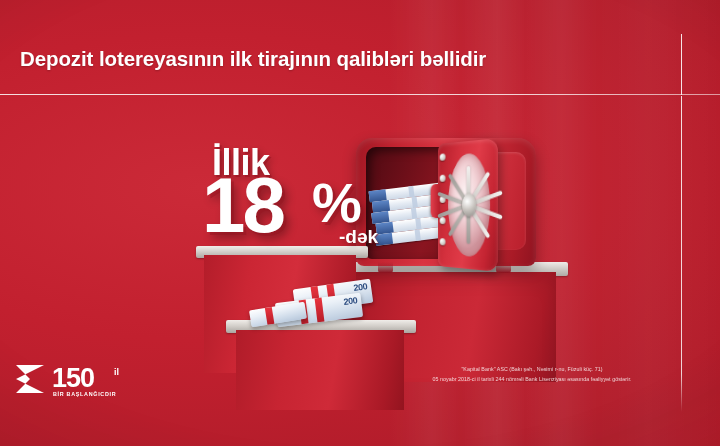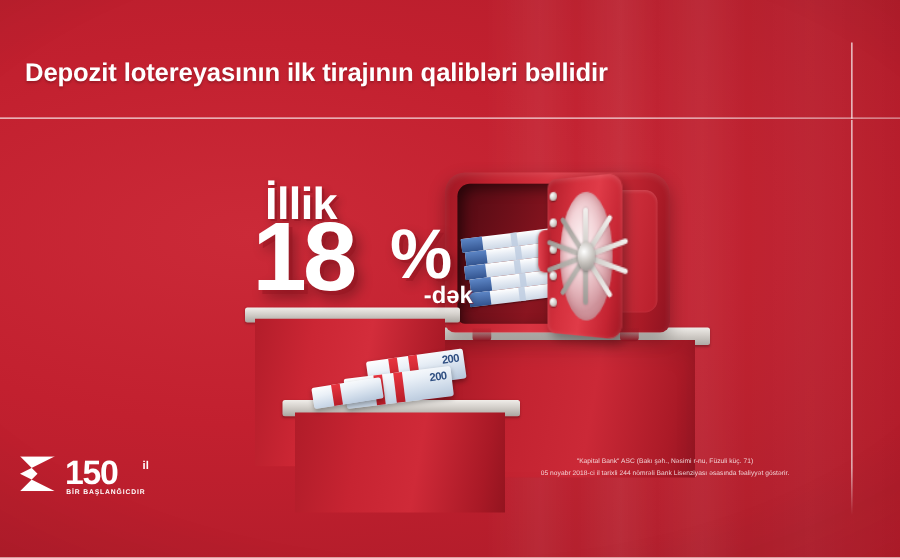--- a/index.html
+++ b/index.html
@@ -5,21 +5,21 @@
   html, body {
     margin: 0;
     padding: 0;
     background: #ffffff;
   }
   #banner {
     position: relative;
     width: 720px;
     height: 446px;
     overflow: hidden;
-    background: #b91c1c;
+    background: #737373;
     font-family: "Liberation Sans", sans-serif;
     -webkit-font-smoothing: antialiased;
   }
 
   
   .bg-base {
     position: absolute; inset: 0;
     background:
       radial-gradient(120% 90% at 28% 42%, #cb2a38 0%, #c2202f 38%, #b01c2a 78%, #a6182600 100%),
       linear-gradient(180deg, #b71c2b 0%, #c52231 22%, #c52231 72%, #b81c2b 100%);

